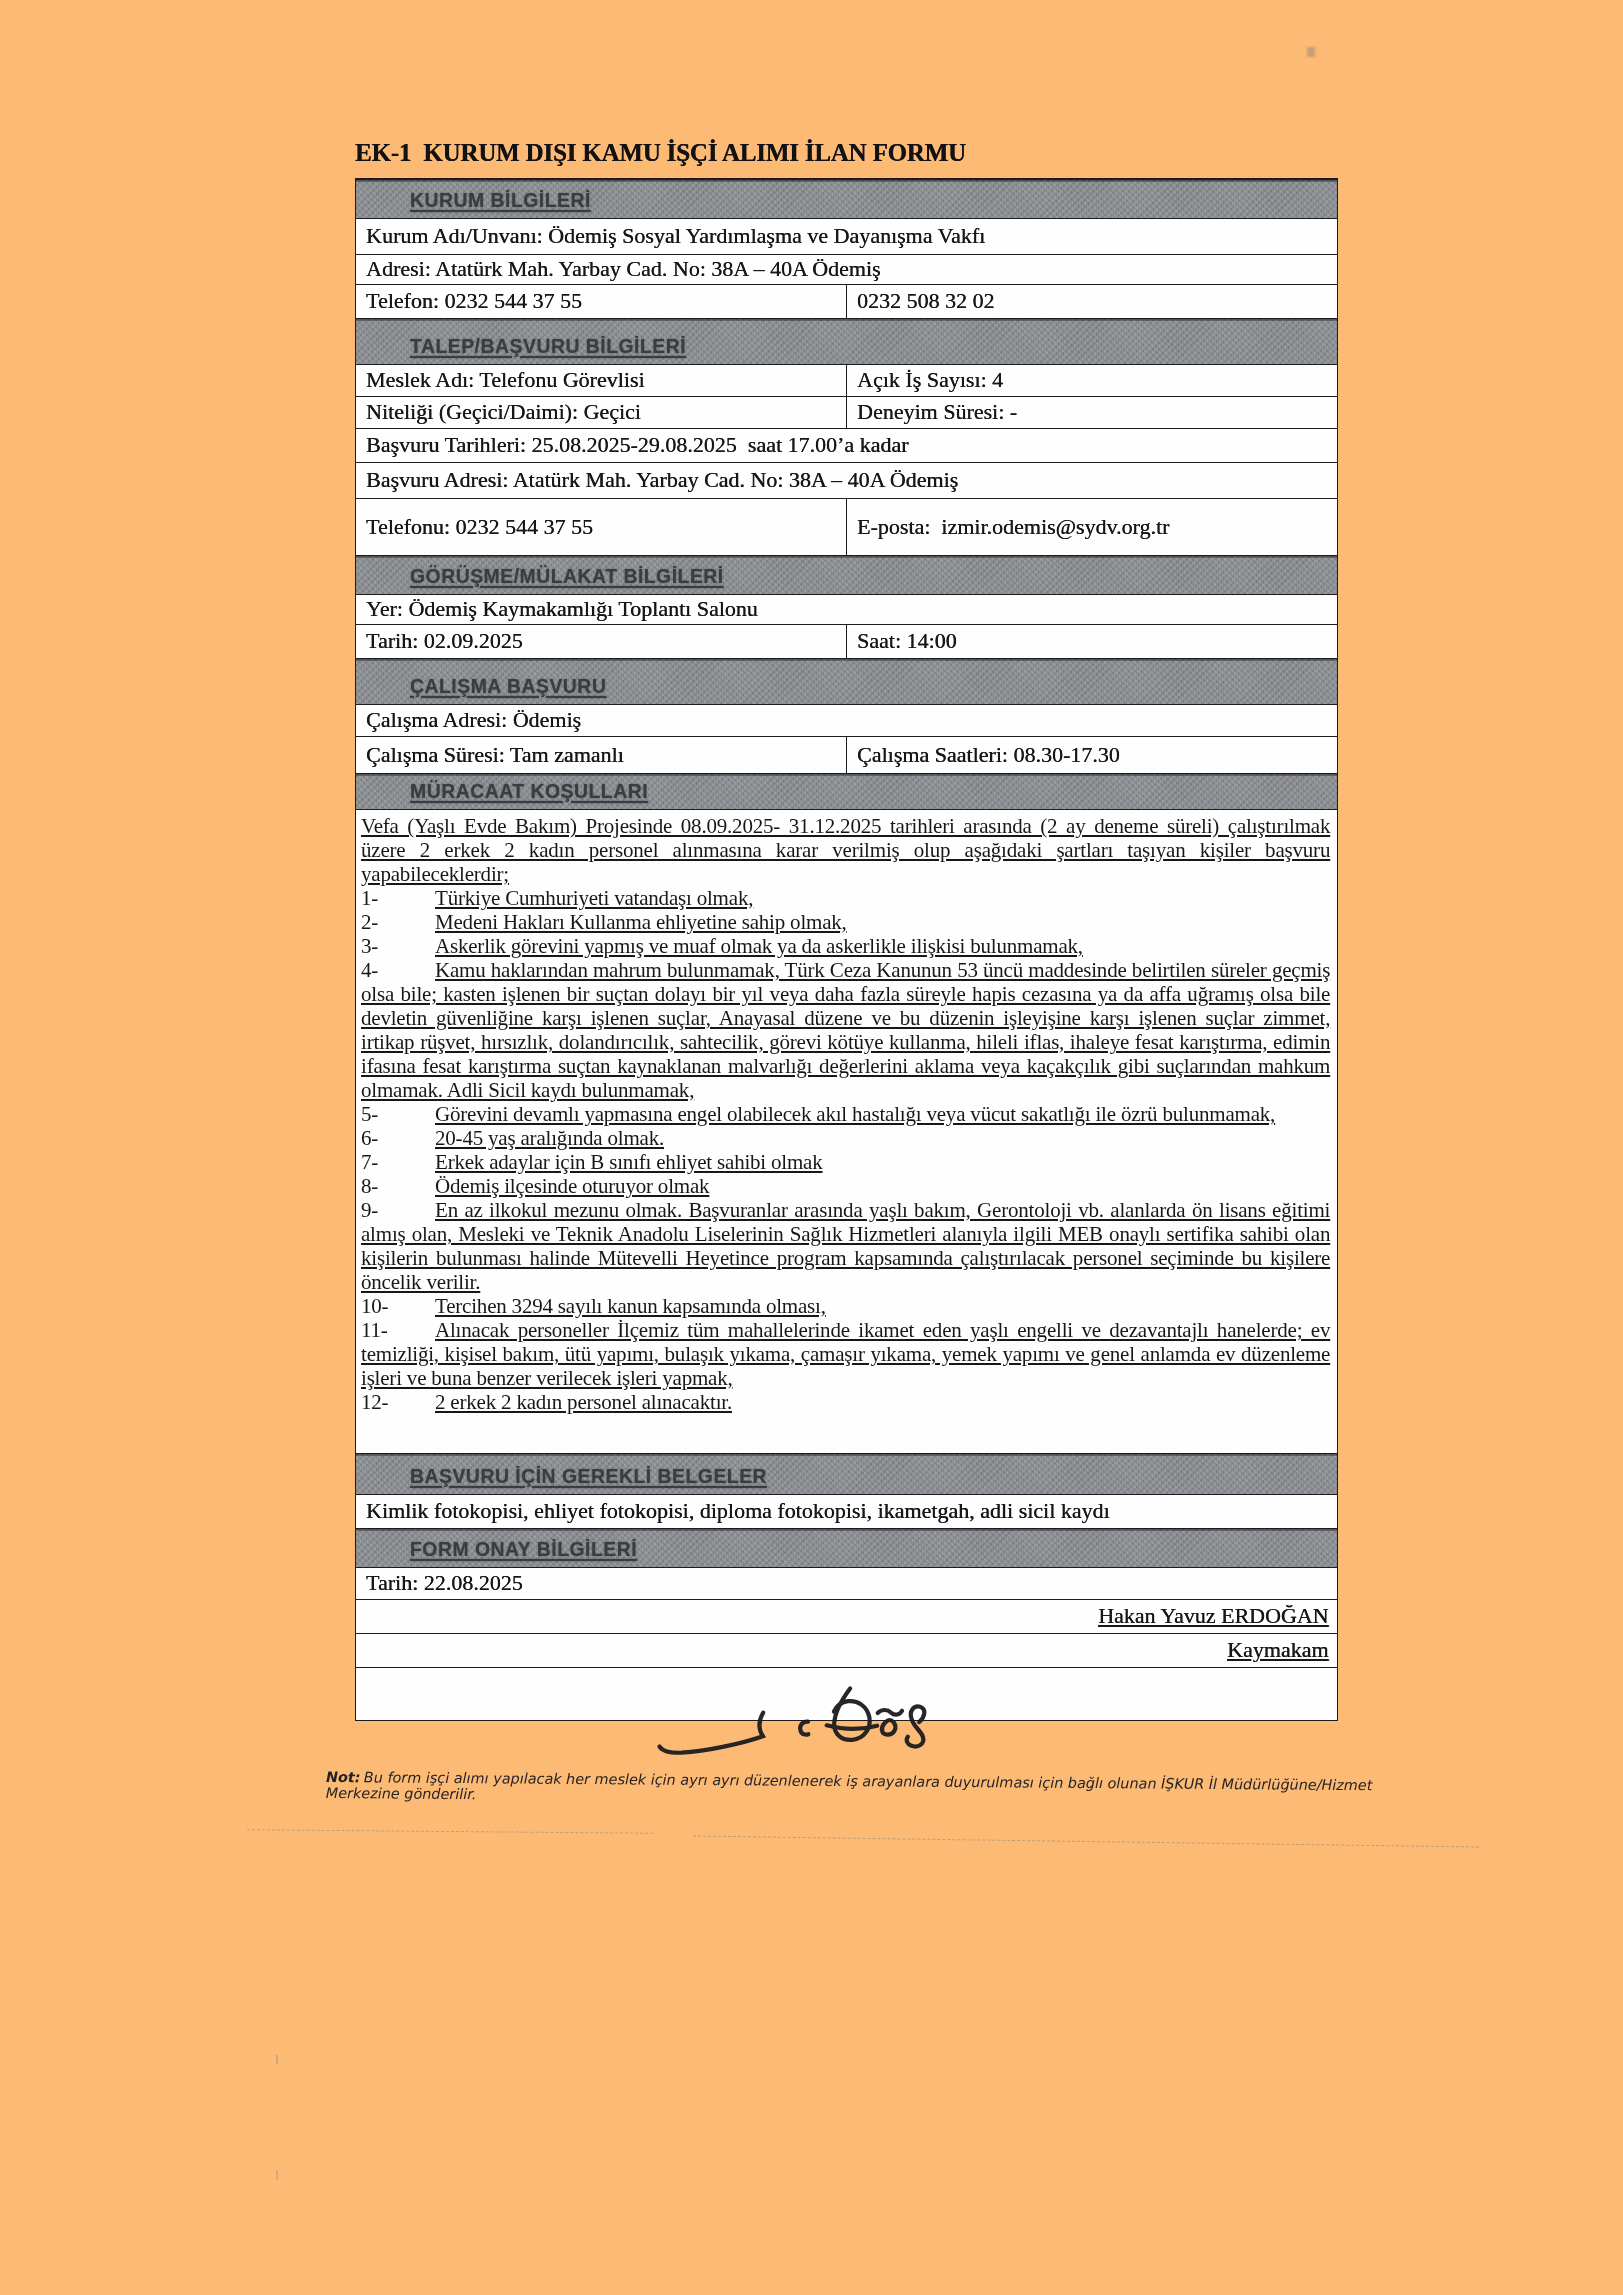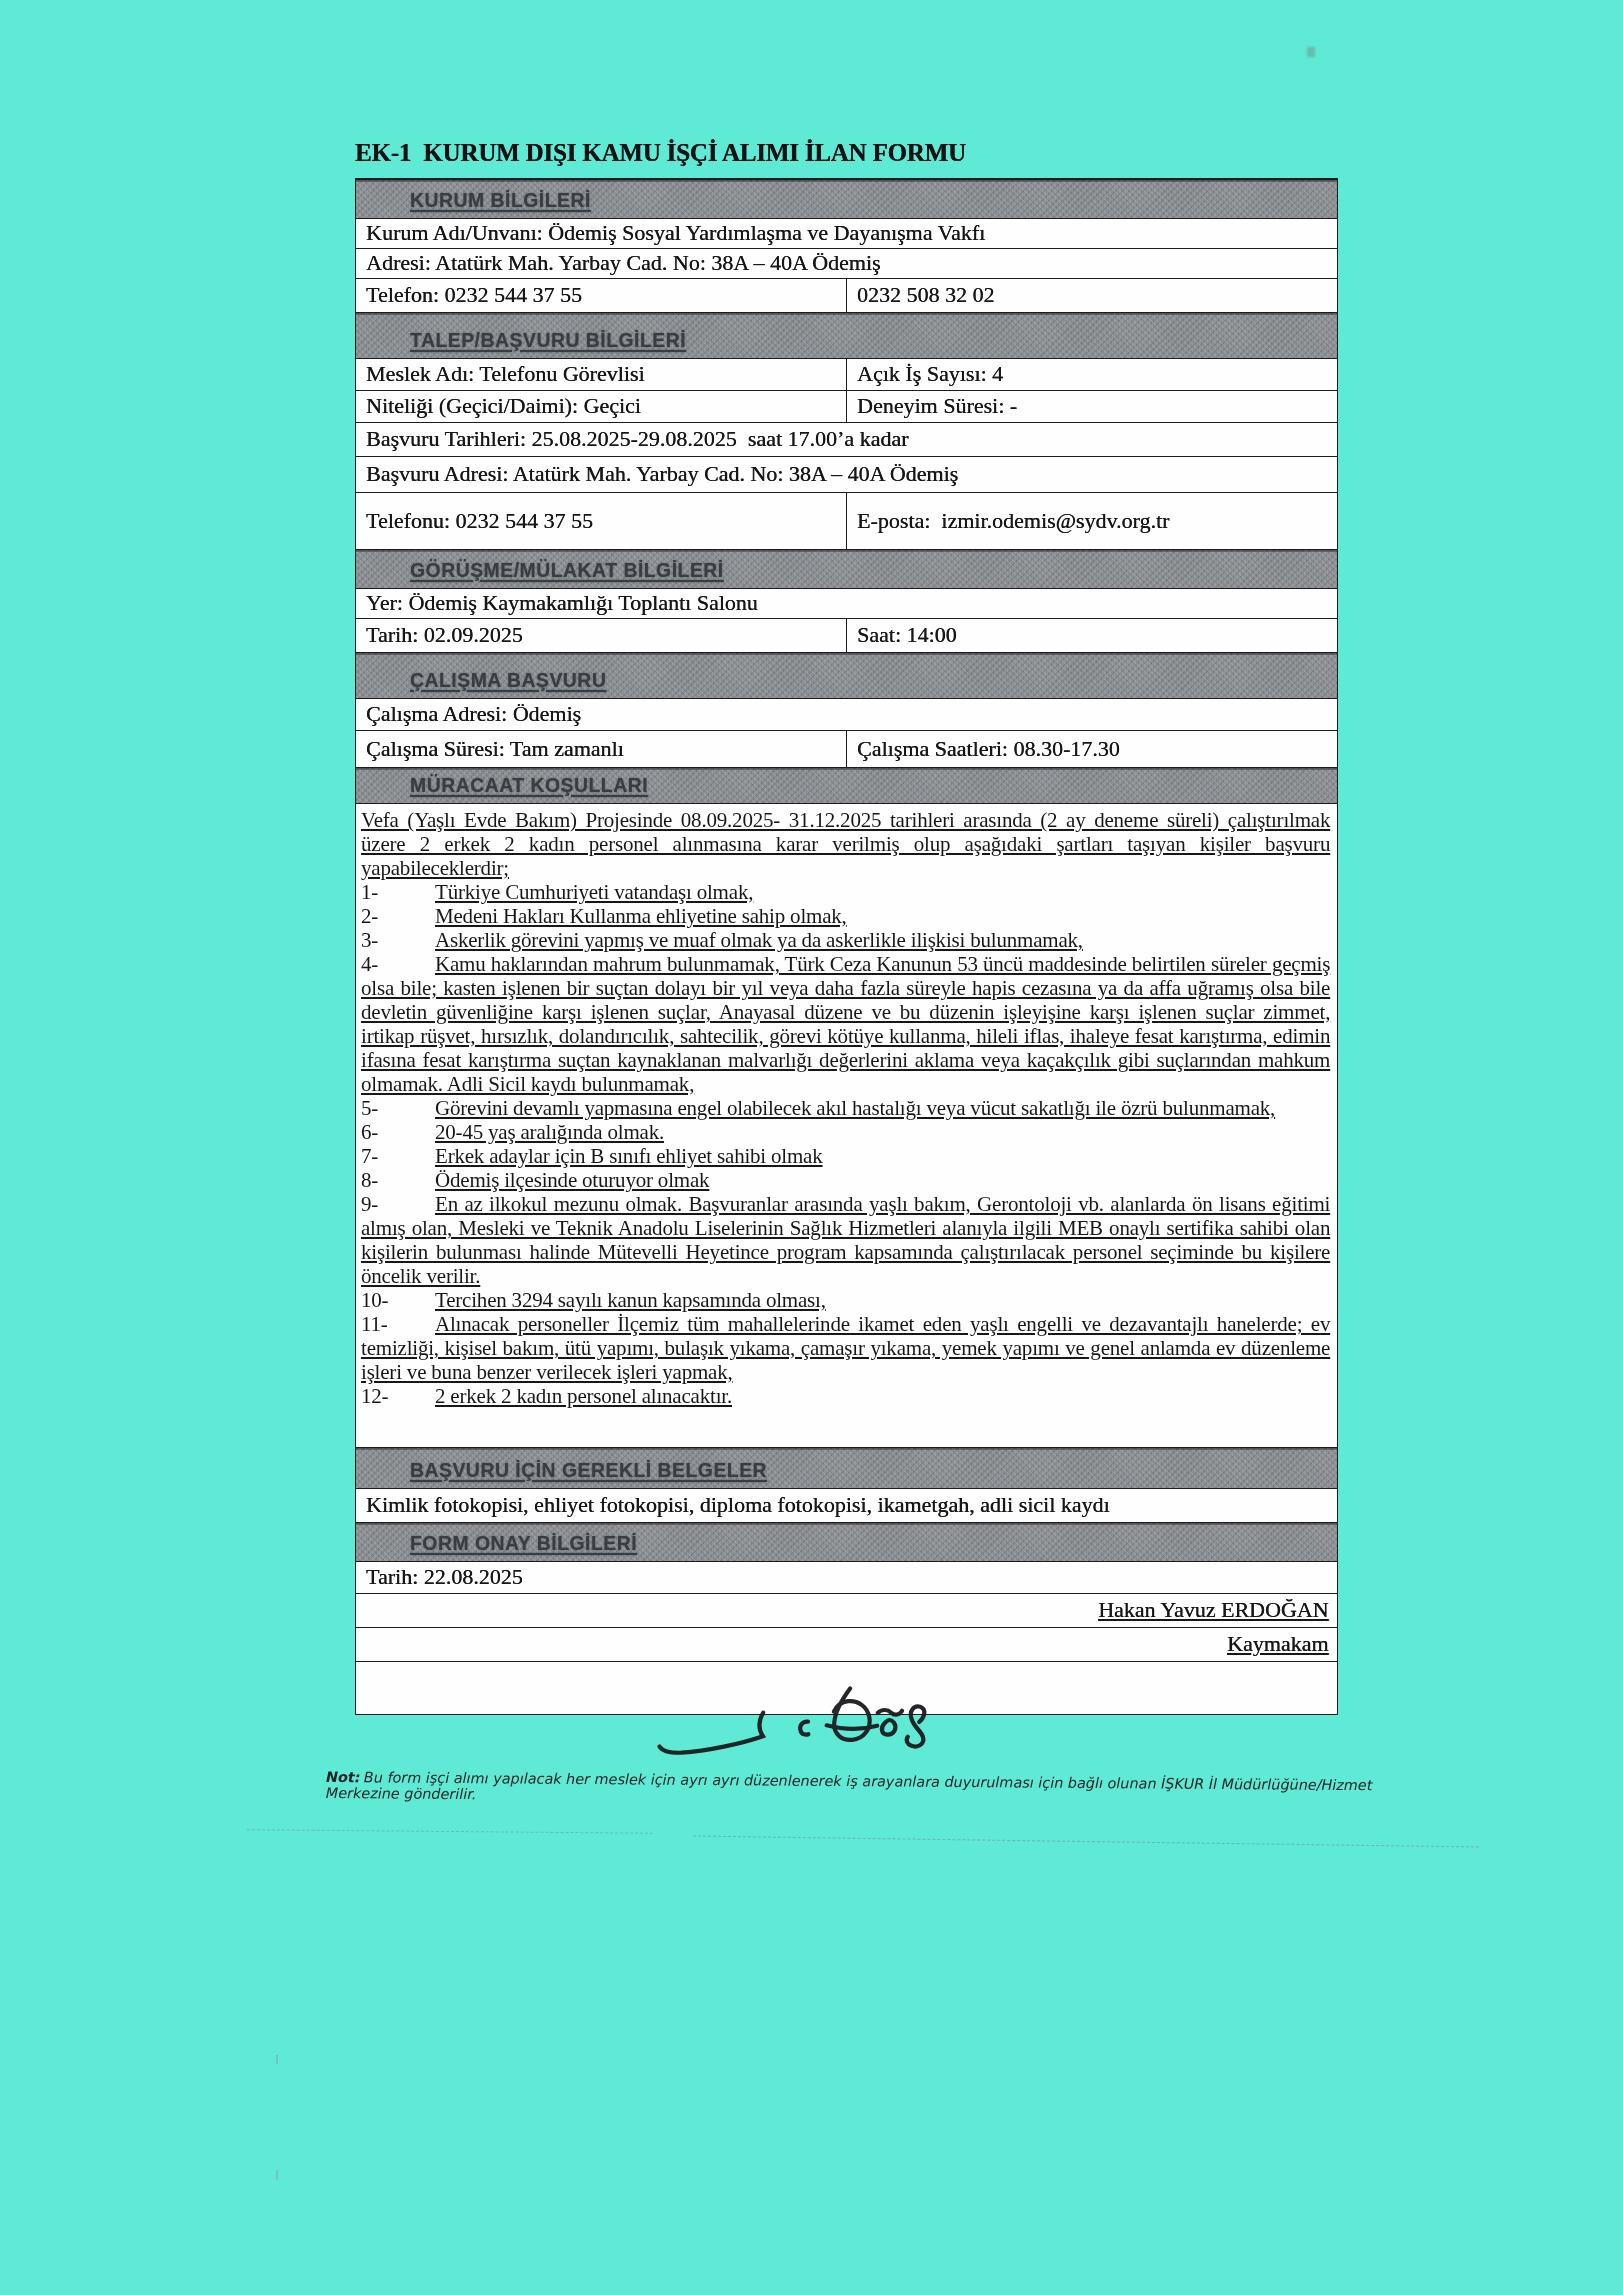--- a/index.html
+++ b/index.html
@@ -1,19 +1,19 @@
 <!DOCTYPE html>
 <html style="font-size:13.5px"><head>
 <meta charset="utf-8">
 <style>
   html,body{margin:0;padding:0;background:#e9e9e7;}
   .page{
     position:relative;
     width:1623px;height:2295px;
-    background:#5eead4;
+    background:#fdba74;
     overflow:hidden;
     font-family:"Liberation Serif", serif;
     color:#17171a;
   }
   
   .doc-title{
     position:absolute;left:355px;top:139px;margin:0;
     font-size:25px;font-weight:bold;letter-spacing:-0.2px;
     white-space:pre-wrap;color:#121215;
     text-shadow:0.3px 0 0 currentColor;
@@ -105,21 +105,21 @@
 
   <div class="artifact smudge"></div>
 
   <h1 class="doc-title">EK-1  KURUM DIŞI KAMU İŞÇİ ALIMI İLAN FORMU</h1>
 
   <div class="form-table">
 
     <div class="trow band" style="height:39px">
       <span>KURUM BİLGİLERİ</span>
     </div>
-    <div class="trow" style="height:30px">
+    <div class="trow" style="height:36px">
       <div class="cell c-full">
           <span>Kurum Adı/Unvanı: Ödemiş Sosyal Yardımlaşma ve Dayanışma Vakfı</span>
         </div>
     </div>
     <div class="trow" style="height:30px">
       <div class="cell c-full">
           <span>Adresi: Atatürk Mah. Yarbay Cad. No: 38A – 40A Ödemiş</span>
         </div>
     </div>
     <div class="trow" style="height:34px">

